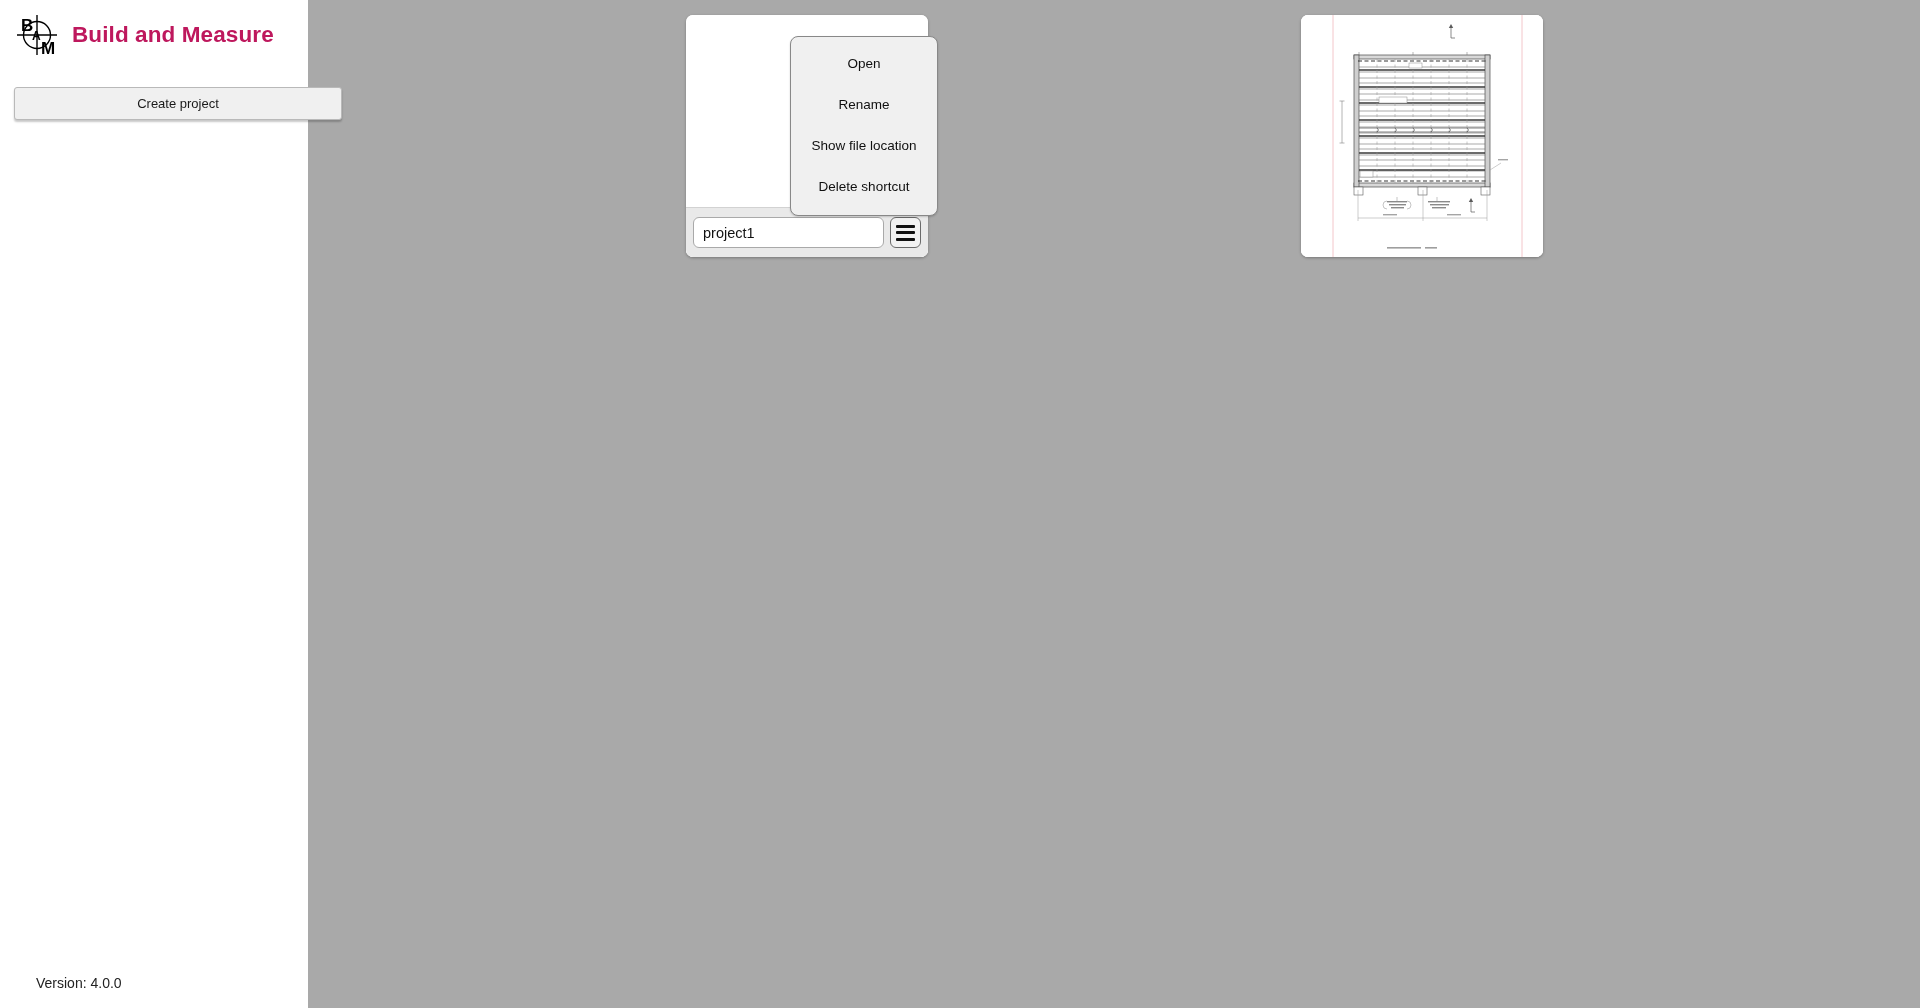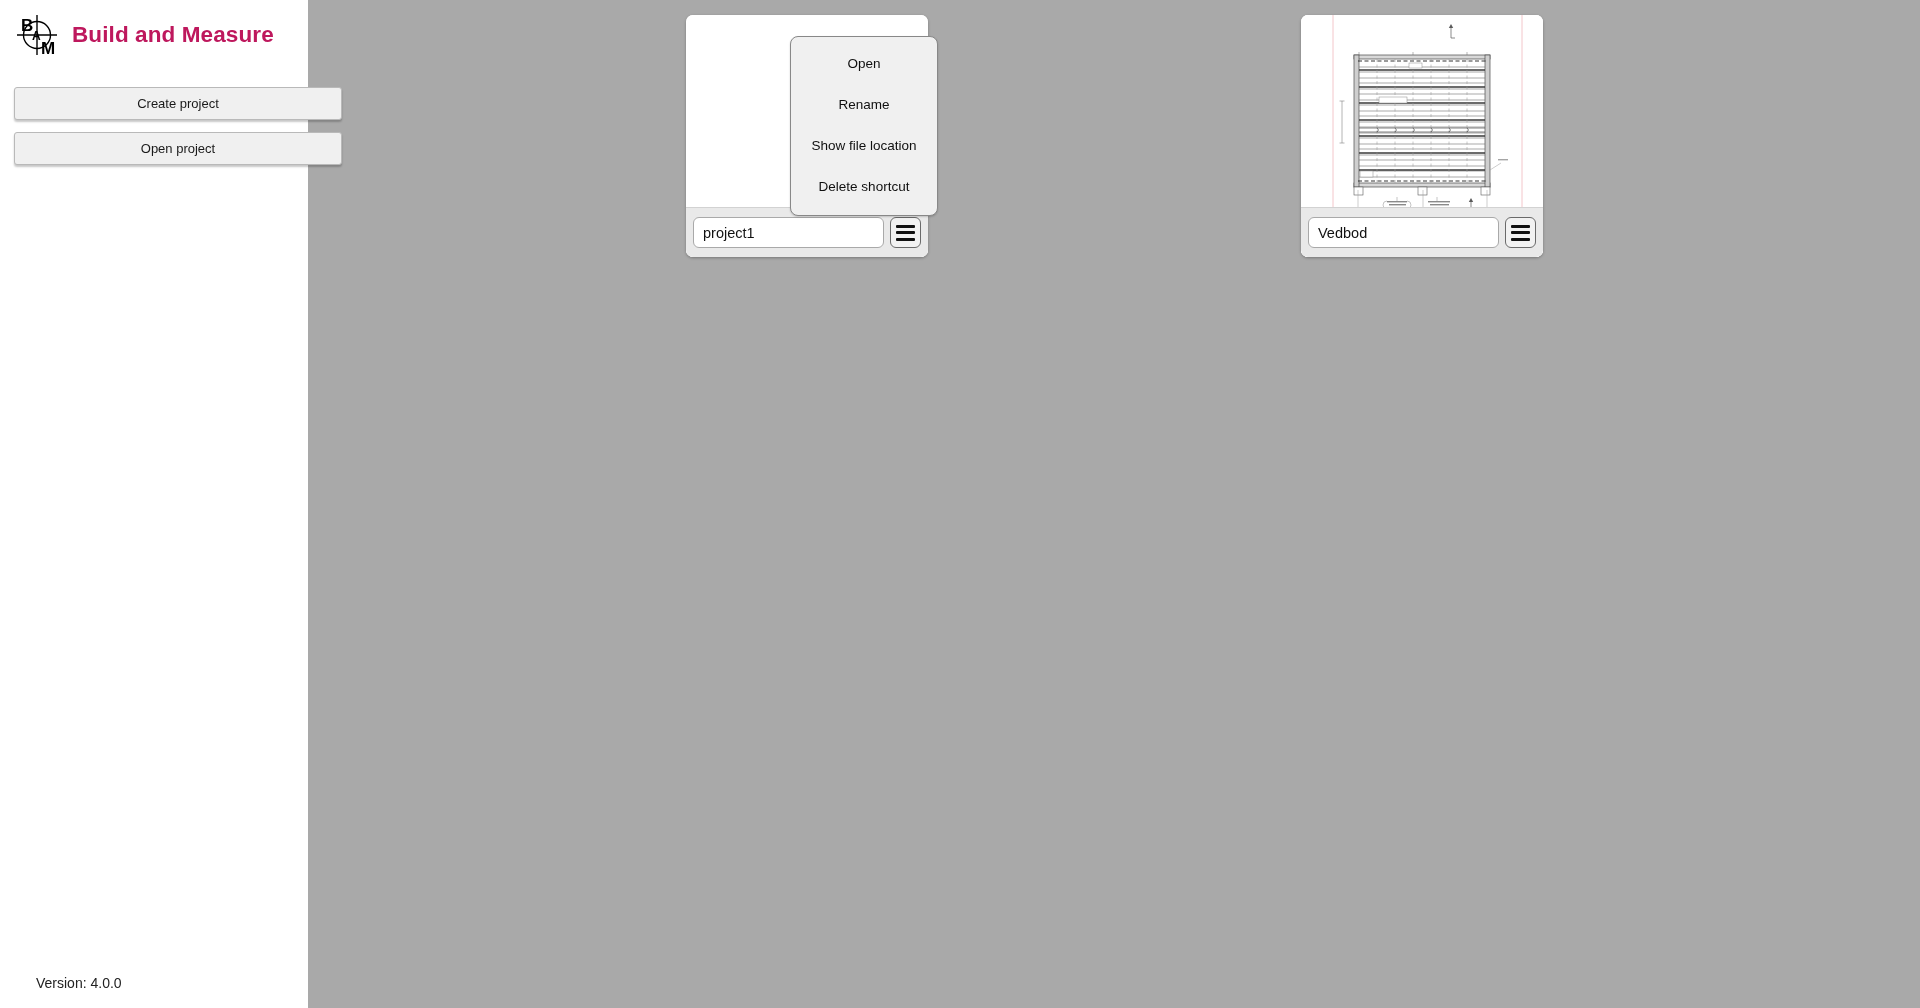--- a/index.html
+++ b/index.html
@@ -207,21 +207,20 @@
 
       <text x="7" y="19" font-family="Liberation Sans, sans-serif" font-size="17" font-weight="bold" fill="#000">B</text>
       <text x="18" y="28" font-family="Liberation Sans, sans-serif" font-size="12" font-weight="bold" fill="#000">A</text>
       <text x="27" y="42" font-family="Liberation Sans, sans-serif" font-size="17" font-weight="bold" fill="#000">M</text>
     </svg>
     <div id="app-title">Build and Measure</div>
   </div>
 
   <button id="btn-create" class="side-btn">Create project</button>
 
-  <button id="btn-open" class="side-btn">Open project</button>
 
 
   <div id="version-label">Version: 4.0.0</div>
 </div>
 
 <div id="card-0" class="project-card">
 
   <div class="card-thumb thumb-empty"></div>
 
   <div class="card-footer">
@@ -370,28 +369,20 @@
       </g>
       <rect x="197" y="144" width="10" height="1.4" fill="#a5a5a5"></rect>
 
       <g fill="#9e9e9e">
         <rect x="86" y="232" width="34" height="1.6"></rect>
         <rect x="124" y="232" width="12" height="1.6"></rect>
       </g>
     </svg>
   </div>
 
-  <div class="card-footer">
-    <input class="card-name-input" type="text" value="Vedbod" style="">
-    <button class="menu-btn">
-      <span></span>
-      <span></span>
-      <span></span>
-    </button>
-  </div>
 </div>
 
 <div id="context-menu">
   <div class="ctx-item">Open</div>
   <div class="ctx-item">Rename</div>
   <div class="ctx-item">Show file location</div>
   <div class="ctx-item">Delete shortcut</div>
 </div>
 
 </body></html>

